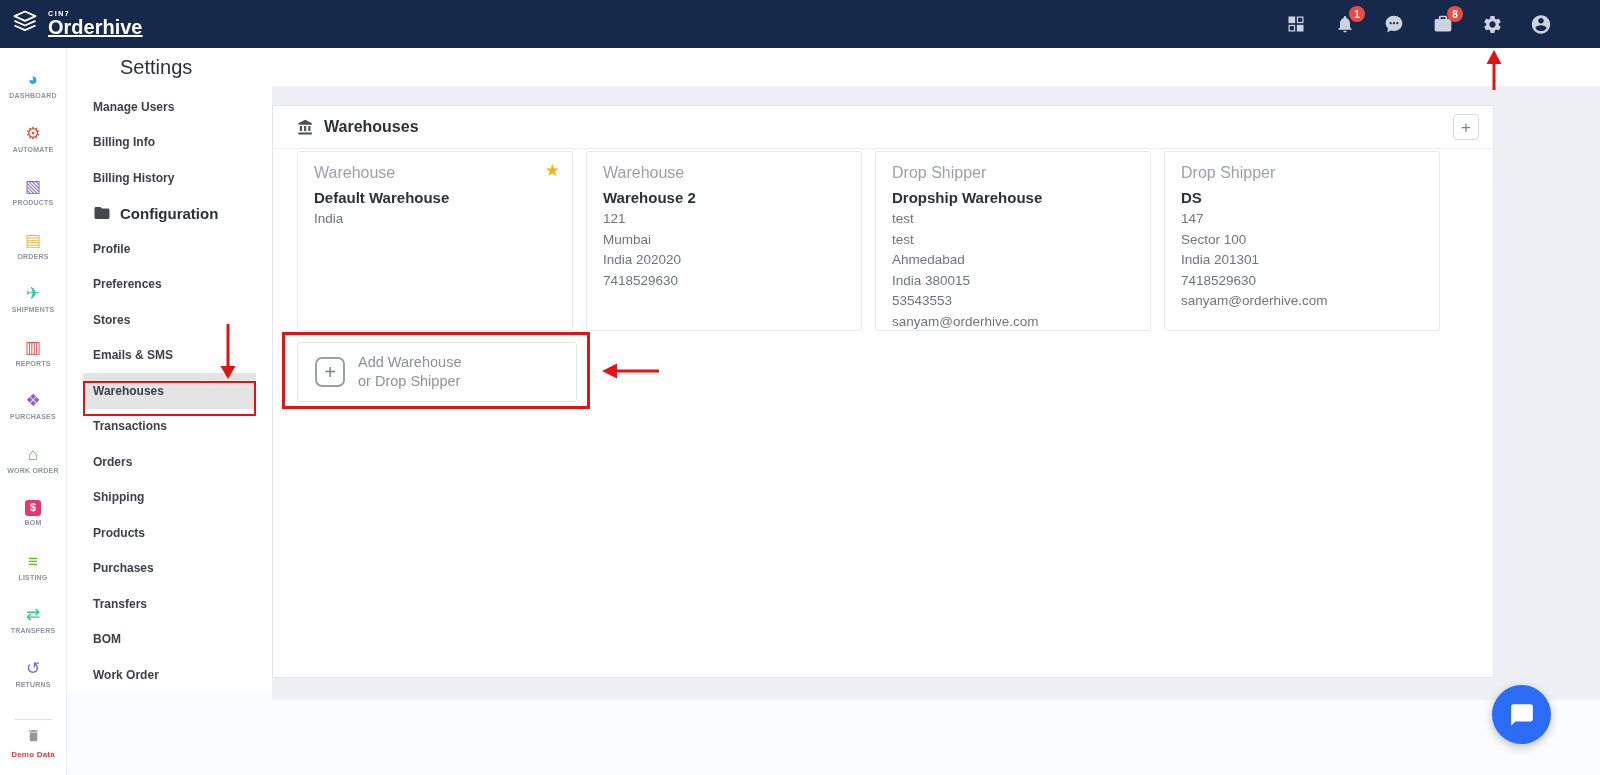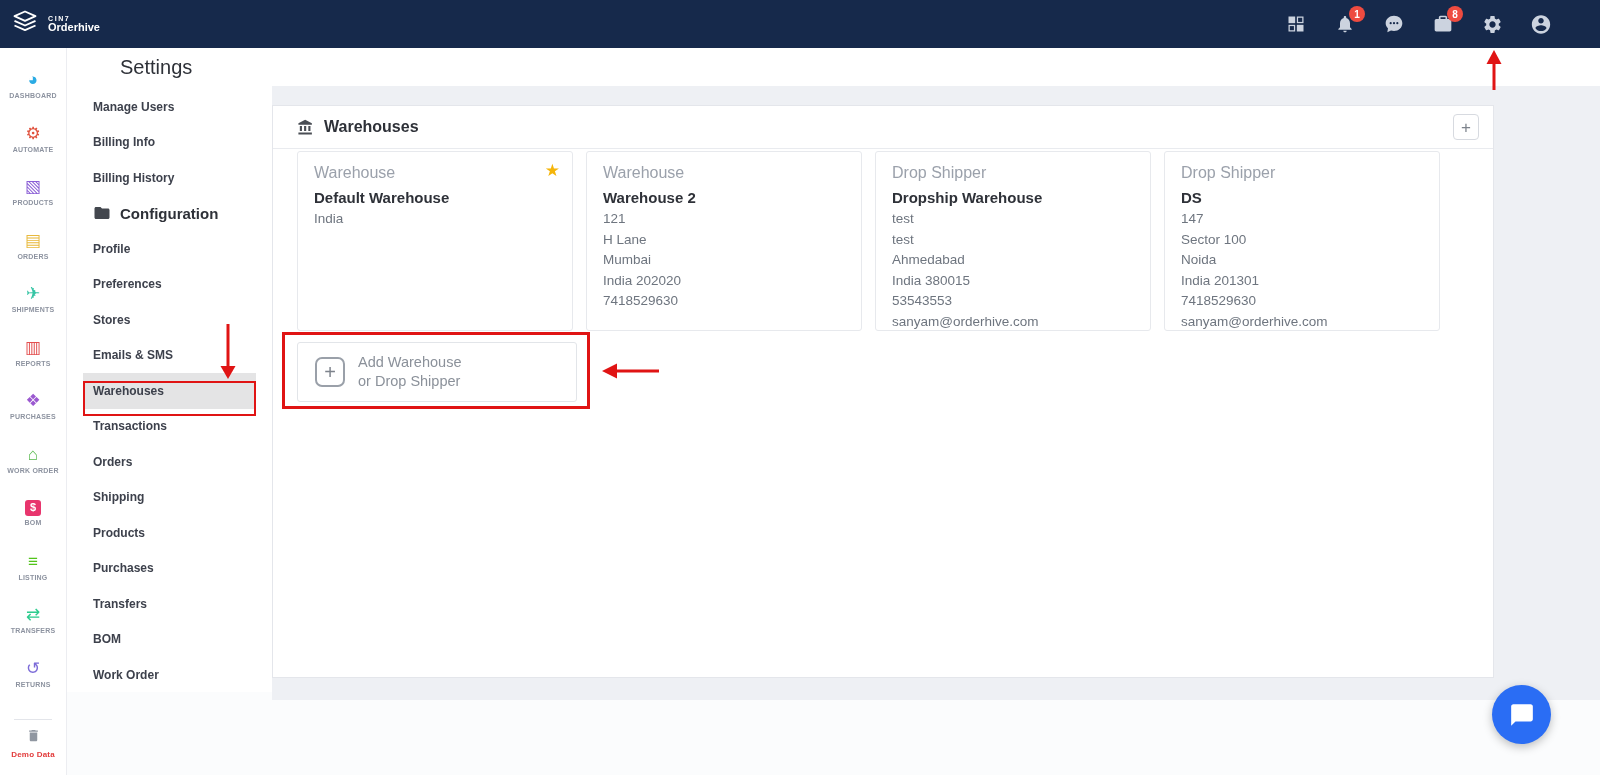--- a/index.html
+++ b/index.html
@@ -4,21 +4,21 @@
 <style>
   * { margin:0; padding:0; box-sizing:border-box; }
   html,body { width:1600px; height:775px; }
   body { font-family:"Liberation Sans", sans-serif; background:#fbfcfd; position:relative; overflow:hidden; }
 
   
   .topbar { position:absolute; left:0; top:0; width:1600px; height:48px; background:#16294b; display:flex; align-items:center; z-index:30; }
   .brand { display:flex; align-items:center; gap:8px; padding-left:10px; cursor:pointer; }
   .brand-text { display:flex; flex-direction:column; line-height:1.05; }
   .brand-small { color:#fff; font-size:7px; letter-spacing:1.6px; font-weight:bold; }
-  .brand-big { color:#fff; font-size:11px; font-weight:bold; }
+  .brand-big { color:#fff; font-size:20px; font-weight:bold;text-decoration:underline; }
   .topbar-right { margin-left:auto; display:flex; align-items:center; gap:27px; padding-right:48px; }
   .tb-icon { position:relative; width:22px; height:22px; display:flex; align-items:center; justify-content:center; cursor:pointer; }
   .tb-badge { position:absolute; top:-7px; right:-9px; min-width:16px; height:16px; padding:0 3px; background:#ee4b40; border-radius:8px; color:#fff; font-size:10px; font-weight:bold; display:flex; align-items:center; justify-content:center; }
 
   
   .icon-rail { position:absolute; left:0; top:48px; width:67px; height:727px; background:#fff; border-right:1px solid #ecedf1; display:flex; flex-direction:column; align-items:center; padding-top:10px; z-index:20; }
   .rail-item { width:100%; height:53.5px; display:flex; flex-direction:column; align-items:center; justify-content:center; cursor:pointer; }
   .rail-glyph { font-size:17px; line-height:19px; }
   .rail-label { margin-top:3px; font-size:7px; font-weight:bold; color:#8d93a0; letter-spacing:.2px; }
   .bom-box { width:16px; height:16px; background:#e8356d; color:#fff; border-radius:3px; font-size:11px; font-weight:bold; display:flex; align-items:center; justify-content:center; }
@@ -262,42 +262,40 @@
       <span class="card-star">★</span>
       <div class="card-type">Warehouse</div>
       <div class="card-name">Default Warehouse</div>
       <div class="card-line">India</div>
 
     </div>
     <div class="wh-card">
       <div class="card-type">Warehouse</div>
       <div class="card-name">Warehouse 2</div>
       <div class="card-line">121</div>
-      <div class="card-line">H Lane</div>
       <div class="card-line">Mumbai</div>
       <div class="card-line">India 202020</div>
       <div class="card-line">7418529630</div>
 
     </div>
     <div class="wh-card">
       <div class="card-type">Drop Shipper</div>
       <div class="card-name">Dropship Warehouse</div>
       <div class="card-line">test</div>
       <div class="card-line">test</div>
       <div class="card-line">Ahmedabad</div>
       <div class="card-line">India 380015</div>
       <div class="card-line">53543553</div>
       <div class="card-line">sanyam@orderhive.com</div>
     </div>
     <div class="wh-card">
       <div class="card-type">Drop Shipper</div>
       <div class="card-name">DS</div>
       <div class="card-line">147</div>
       <div class="card-line">Sector 100</div>
-      <div class="card-line">Noida</div>
       <div class="card-line">India 201301</div>
       <div class="card-line">7418529630</div>
       <div class="card-line">sanyam@orderhive.com</div>
     </div>
   </div>
 
   <div class="add-card">
     <span class="add-plus">+</span>
     <span class="add-text">
       <span>Add Warehouse</span><br>

